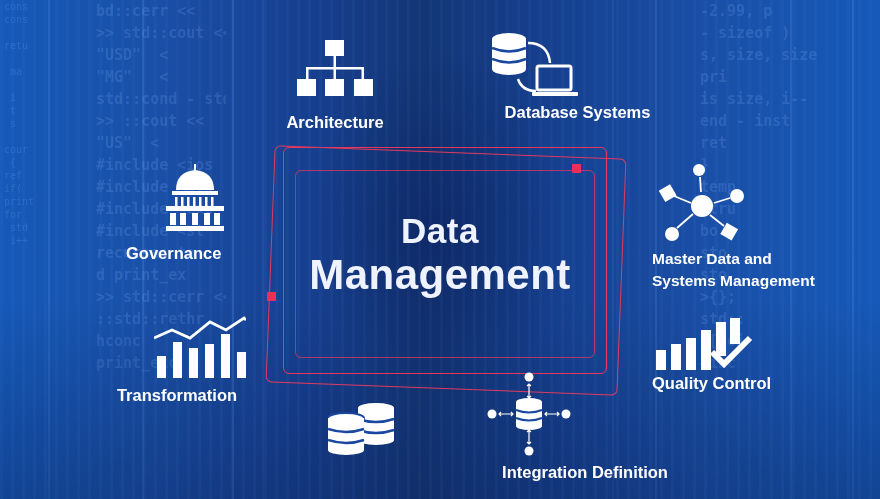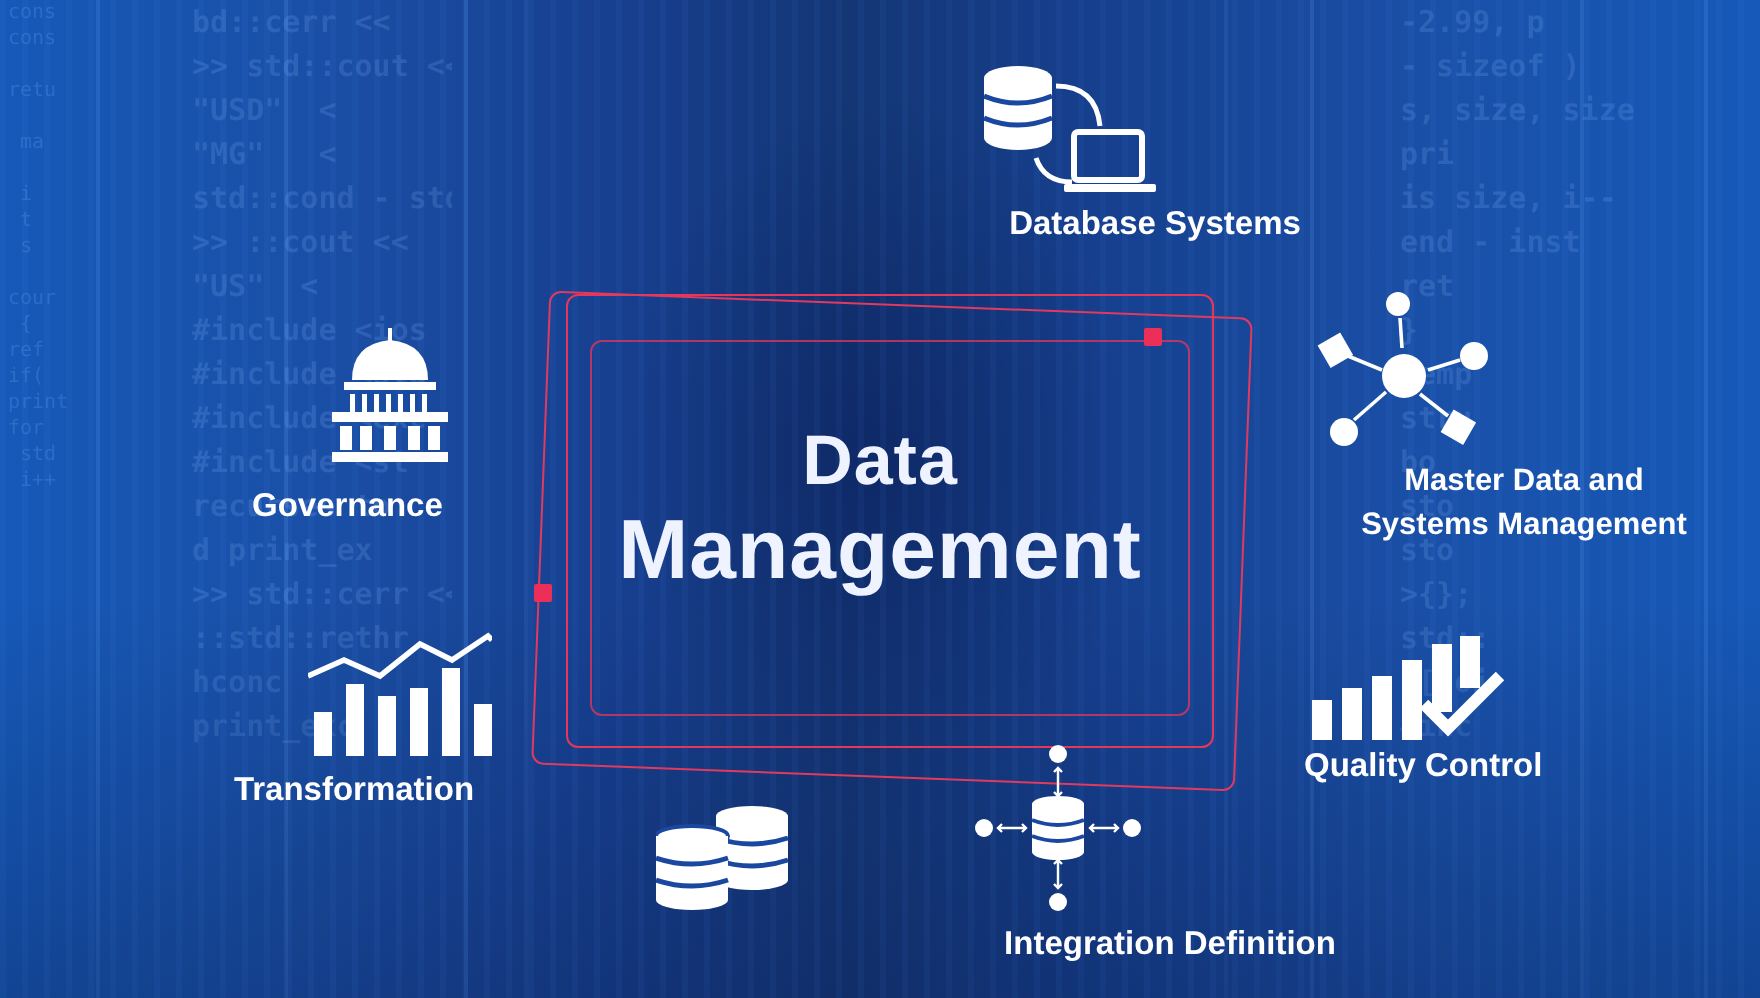--- a/index.html
+++ b/index.html
@@ -114,20 +114,34 @@
   <div class="frame" style="left:295px;top:170px;width:298px;height:186px;opacity:.75;"></div>
   <div class="frame tilt" style="left:270px;top:152px;width:350px;height:235px;border-color:#e23a5e;"></div>
   <div class="dot" style="left:572px;top:164px;"></div>
   <div class="dot" style="left:267px;top:292px;"></div>
 
   <div class="title">
     <span class="l1">Data</span>
     <span class="l2">Management</span>
   </div>
 
+  <div class="item" style="left:270px;top:40px;width:130px;">
+    <svg width="76" height="58" viewBox="0 0 76 58">
+      <rect x="28" y="0" width="19" height="16" fill="#fff"></rect>
+      <rect x="36.5" y="16" width="2.5" height="12" fill="#fff"></rect>
+      <rect x="9" y="27" width="58" height="2.5" fill="#fff"></rect>
+      <rect x="9" y="27" width="2.5" height="13" fill="#fff"></rect>
+      <rect x="36.5" y="27" width="2.5" height="13" fill="#fff"></rect>
+      <rect x="64.5" y="27" width="2.5" height="13" fill="#fff"></rect>
+      <rect x="0" y="39" width="19" height="17" fill="#fff"></rect>
+      <rect x="28" y="39" width="19" height="17" fill="#fff"></rect>
+      <rect x="57" y="39" width="19" height="17" fill="#fff"></rect>
+    </svg>
+    <span class="label" style="margin-top:13px;">Architecture</span>
+  </div>
 
   <div class="item" style="left:490px;top:33px;width:175px;">
     <svg width="92" height="68" viewBox="0 0 92 68" style="margin-left:2px;">
       <ellipse cx="17" cy="6" rx="17" ry="6" fill="#fff"></ellipse>
       <rect x="0" y="6" width="34" height="30" fill="#fff"></rect>
       <ellipse cx="17" cy="36" rx="17" ry="6" fill="#fff"></ellipse>
       <path d="M0 15 Q17 22 34 15" stroke="#1a47a0" stroke-width="2.5" fill="none"></path>
       <path d="M0 26 Q17 33 34 26" stroke="#1a47a0" stroke-width="2.5" fill="none"></path>
       <path d="M36 10 Q56 10 58 30" stroke="#fff" stroke-width="2.5" fill="none"></path>
       <path d="M26 46 Q30 58 44 58" stroke="#fff" stroke-width="2.5" fill="none"></path>
@@ -153,21 +167,21 @@
       <rect x="4" y="49" width="6" height="12" fill="#fff"></rect>
       <rect x="14" y="49" width="6" height="12" fill="#fff"></rect>
       <rect x="26" y="49" width="6" height="12" fill="#fff"></rect>
       <rect x="38" y="49" width="6" height="12" fill="#fff"></rect>
       <rect x="48" y="49" width="6" height="12" fill="#fff"></rect>
       <rect x="0" y="62" width="58" height="5" fill="#fff"></rect>
     </svg>
     <span class="label" style="margin-top:10px;text-align:left;padding-left:8px;">Governance</span>
   </div>
 
-  <div class="item" style="left:652px;top:144px;width:220px;text-align:center;">
+  <div class="item" style="left:652px;top:162px;width:220px;text-align:left;">
     <svg width="90" height="80" viewBox="0 0 90 80" style="margin:0 0 0 4px;">
       <circle cx="46" cy="44" r="11" fill="#fff"></circle>
       <circle cx="43" cy="8" r="6" fill="#fff"></circle>
       <circle cx="81" cy="34" r="7" fill="#fff"></circle>
       <circle cx="16" cy="72" r="7" fill="#fff"></circle>
       <rect x="5" y="25" width="13" height="13" fill="#fff" transform="rotate(-30 11 31)"></rect>
       <rect x="67" y="63" width="13" height="13" fill="#fff" transform="rotate(30 73 69)"></rect>
       <path d="M44 15 L45 30" stroke="#fff" stroke-width="1.8"></path>
       <path d="M74 36 L58 41" stroke="#fff" stroke-width="1.8"></path>
       <path d="M18 34 L35 41" stroke="#fff" stroke-width="1.8"></path>

